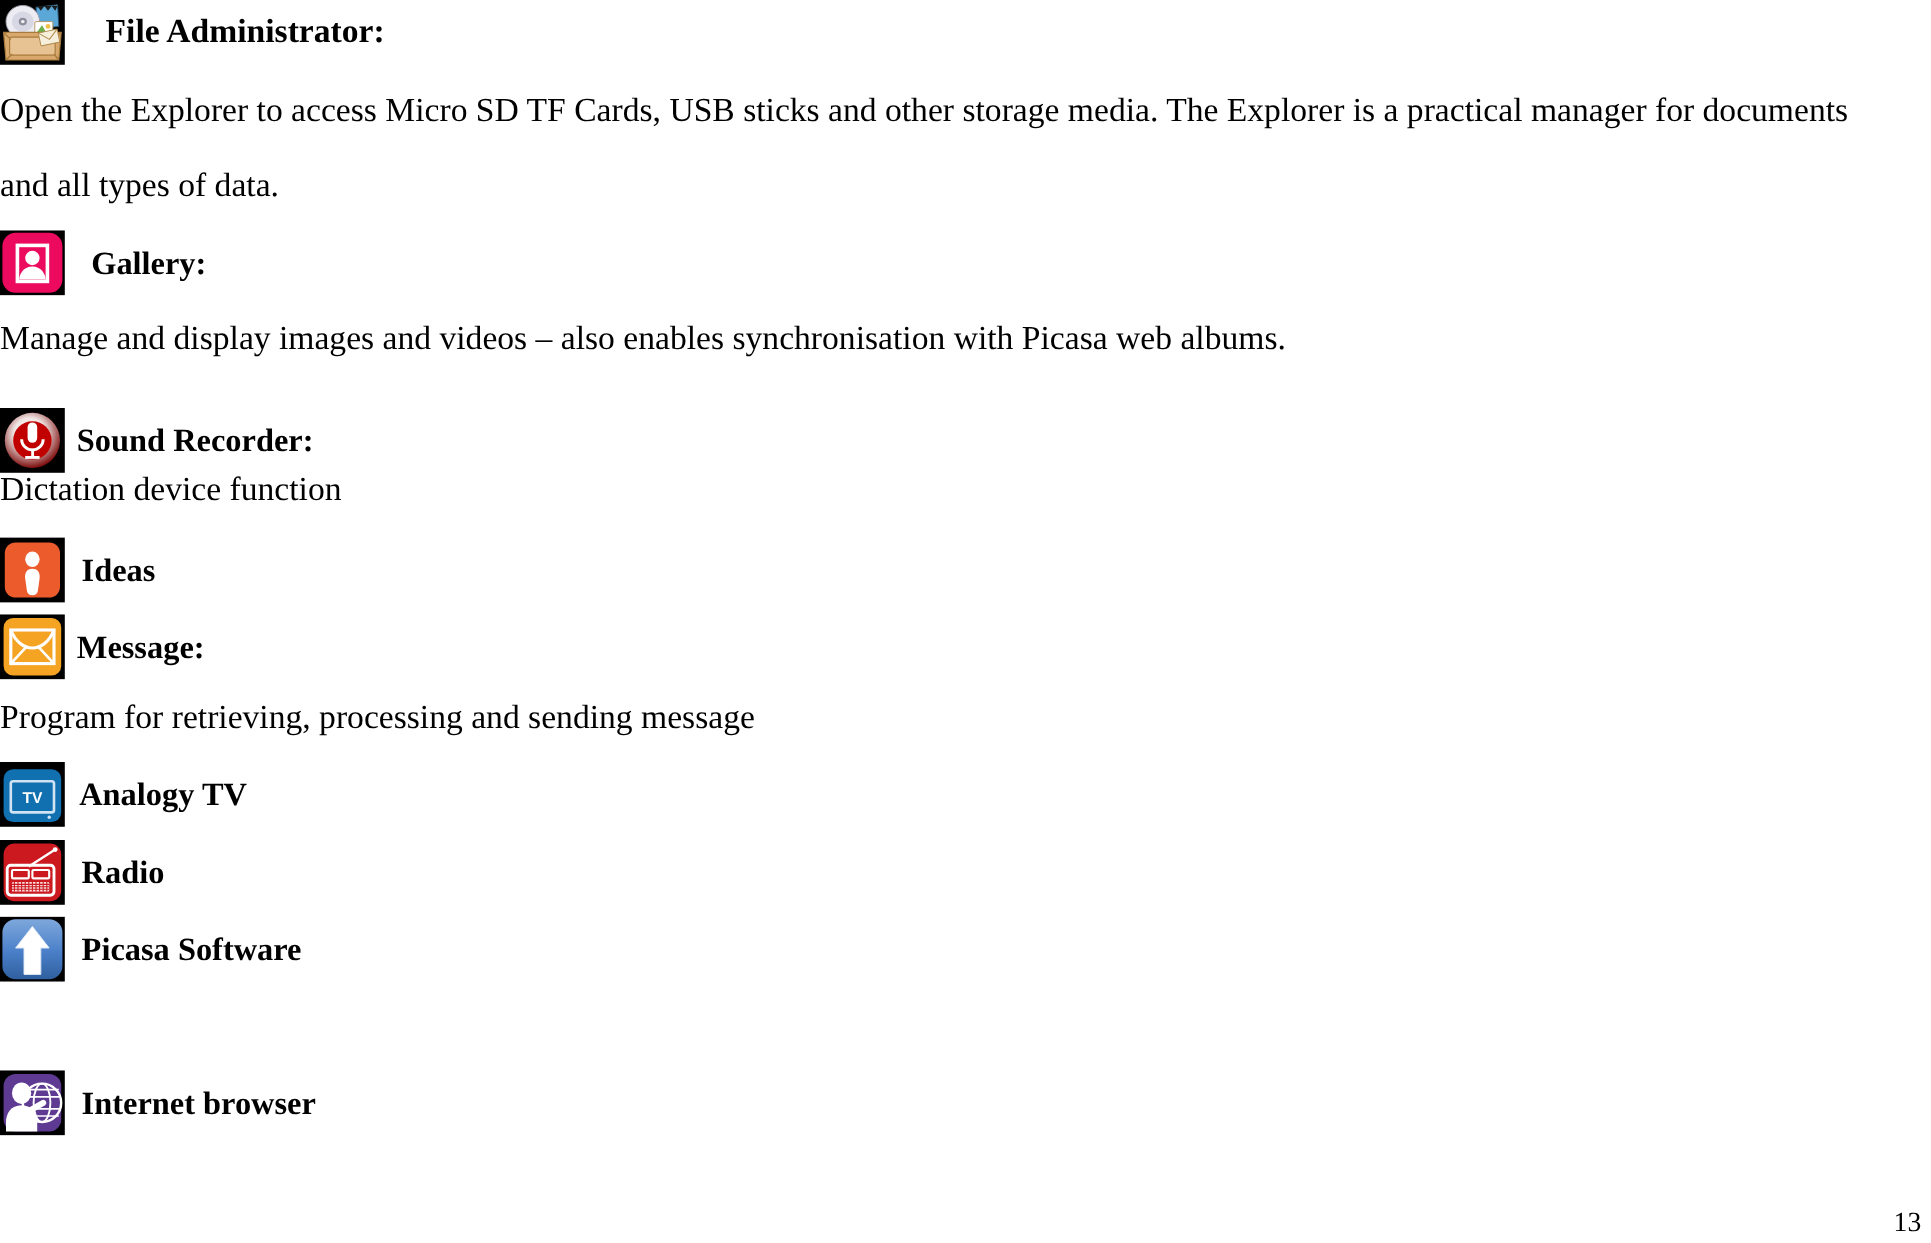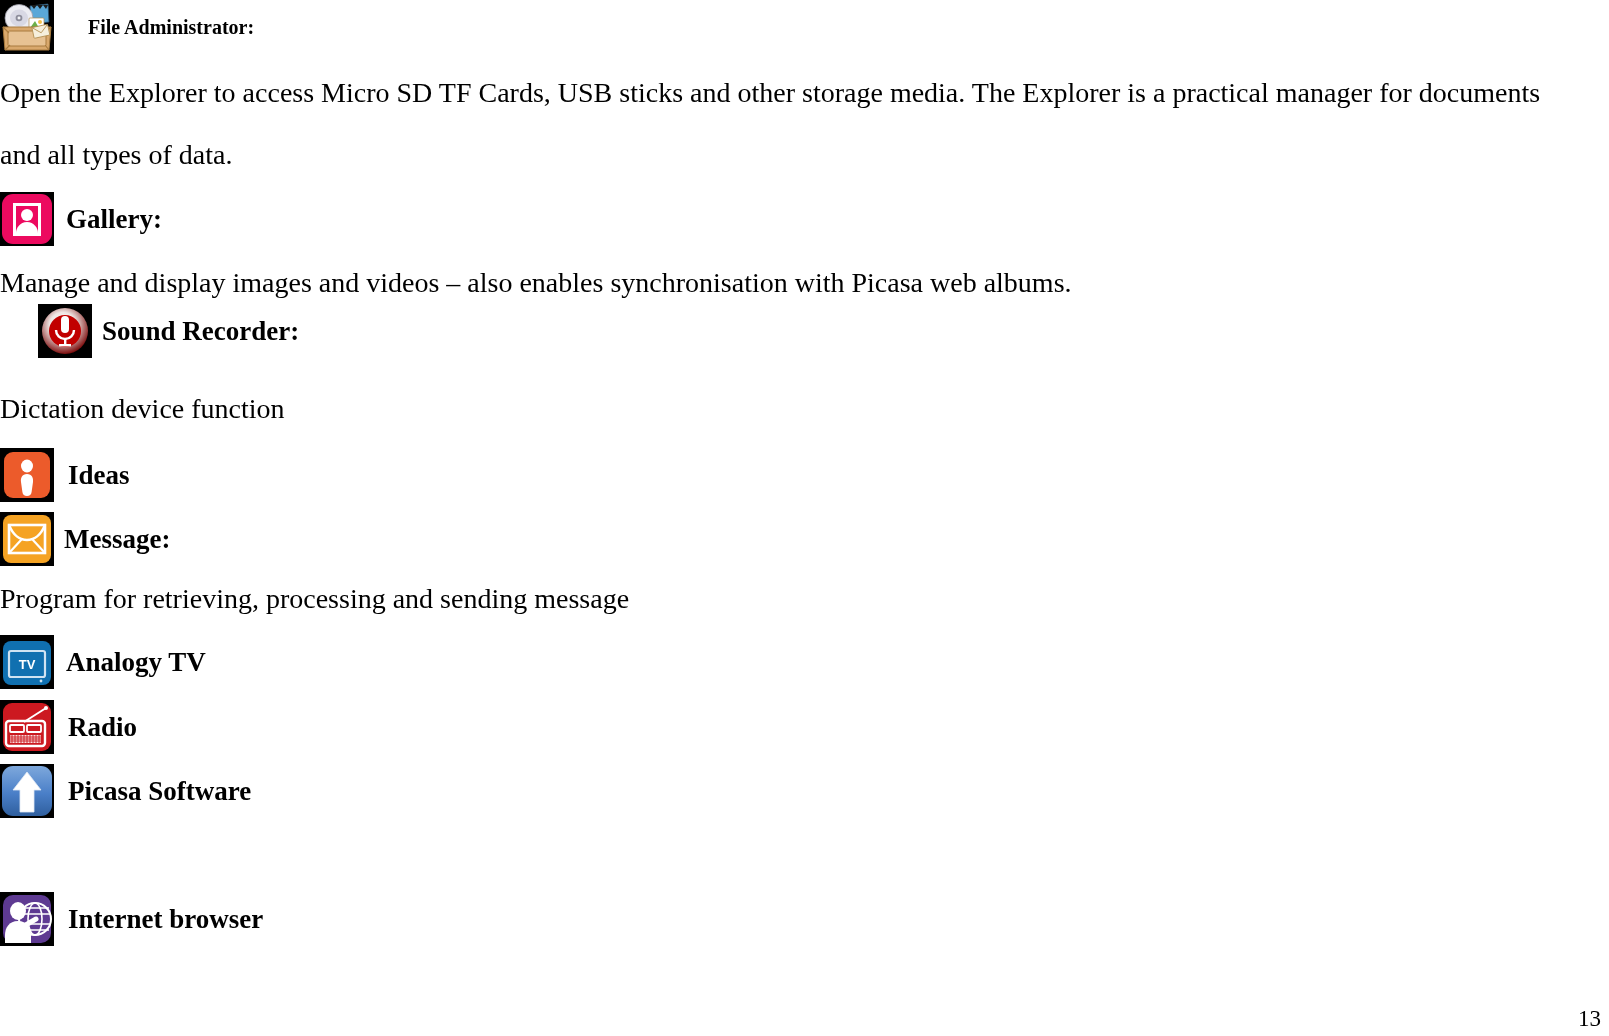--- a/index.html
+++ b/index.html
@@ -69,27 +69,27 @@
     position: absolute;
     right: 8px;
     bottom: 6px;
     font-size: 23px;
     font-family: "Liberation Serif", serif;
     line-height: 1;
   }
 
   
   .r1  { position:absolute; left:0px;  top:0px;   }
-  .r1 .entry-label { margin-left: 34px; font-size: 20px; }
+  .r1 .entry-label { margin-left: 34px; font-size: 28px; }
   .p1  { position:absolute; left:0px;  top:76px;  width:1315px; }
   .p1b { position:absolute; left:0px;  top:138px; }
   .r2  { position:absolute; left:0px;  top:192px; }
-  .r2 .entry-label { margin-left: 12px; }
+  .r2 .entry-label { margin-left: 22px; }
   .p2  { position:absolute; left:0px;  top:266px; }
-  .r3  { position:absolute; left:0px;  top:304px;padding-left:38px; }
+  .r3  { position:absolute; left:0px;  top:340px; }
   .r3 .entry-label { margin-left: 10px; }
   .p3  { position:absolute; left:0px;  top:392px; }
   .r4  { position:absolute; left:0px;  top:448px; }
   .r4 .entry-label { margin-left: 14px; }
   .r5  { position:absolute; left:0px;  top:512px; }
   .r5 .entry-label { margin-left: 10px; }
   .p5  { position:absolute; left:0px;  top:582px; }
   .r6  { position:absolute; left:0px;  top:635px; }
   .r6 .entry-label { margin-left: 12px; }
   .r7  { position:absolute; left:0px;  top:700px; }

